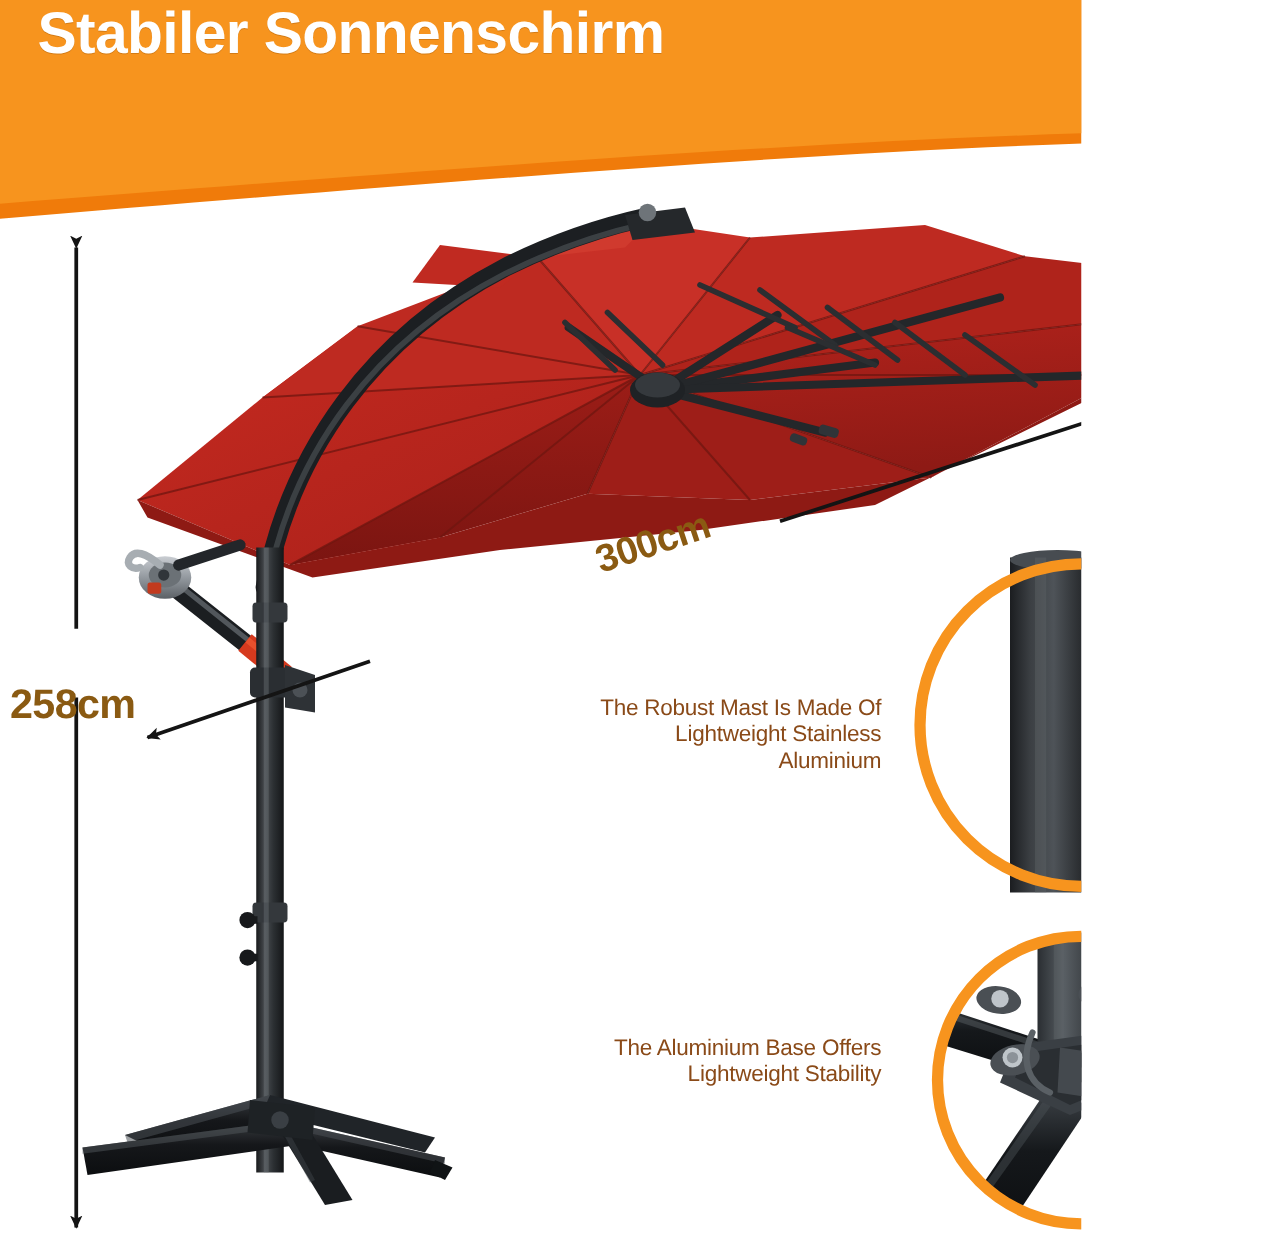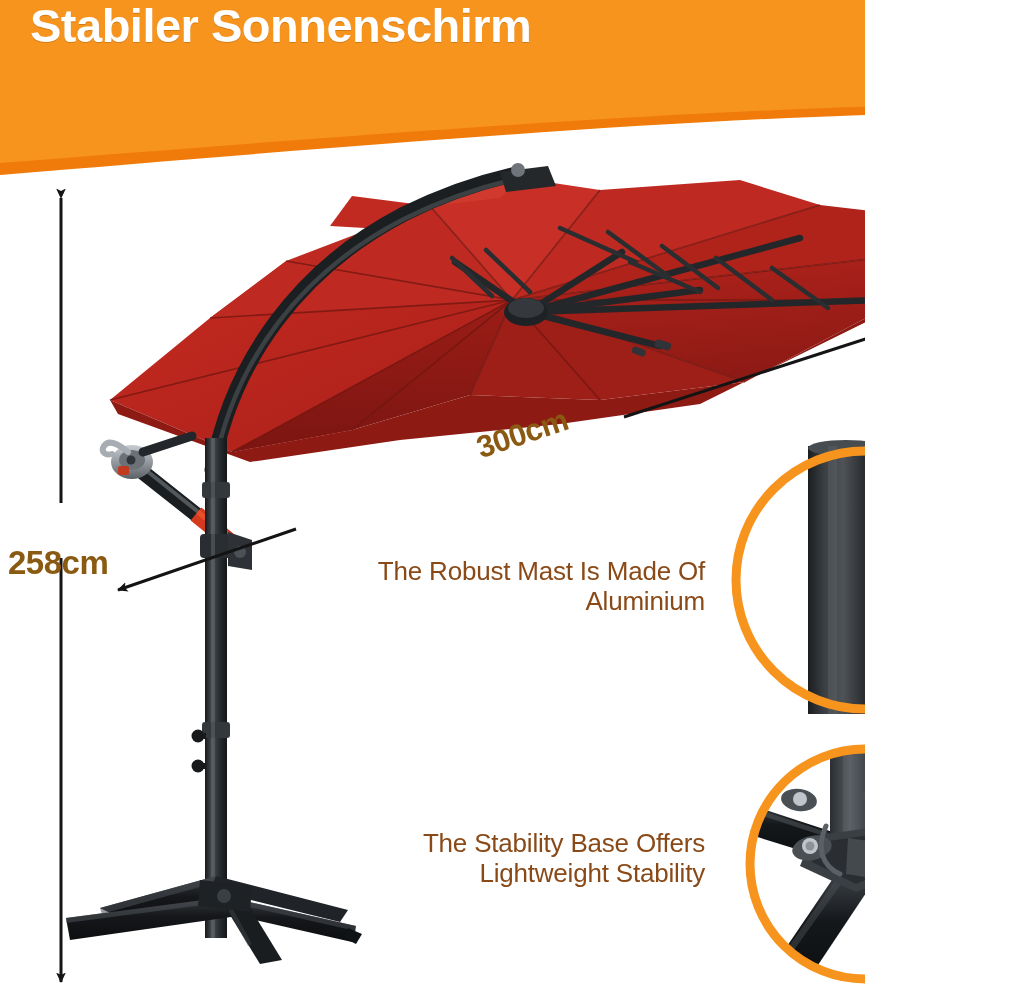--- a/index.html
+++ b/index.html
@@ -51,21 +51,21 @@
   
   #product{position:absolute;left:0;top:0;width:1024px;height:991px;}
 
   
   .callout{position:absolute;}
 
   
   .feat{
     position:absolute;text-align:right;
     font-family:"Liberation Sans",sans-serif;
-    color:#8a4a18;font-size:26px;line-height:1.16;
+    color:#8a4a18;font-size:18px;line-height:1.16;
     letter-spacing:-0.2px;
   }
   .feat span{display:block;}
   #feat-1{left:270px;top:556px;width:435px;}
   #feat-2{left:270px;top:828px;width:435px;}
 </style>
 </head>
 <body>
 
 <div id="stage">
@@ -278,25 +278,26 @@
     <line x1="296" y1="529" x2="118" y2="590" stroke="#141414" stroke-width="3" marker-end="url(#arrHead)"></line>
 
     <line x1="624" y1="417" x2="986" y2="300" stroke="#141414" stroke-width="3" marker-end="url(#arrHead)"></line>
   </svg>
 
   <div class="dim-label" id="label-258">258cm</div>
   <div class="dim-label" id="label-300">300cm</div>
 
   <div class="feat" id="feat-1">
     <span>The Robust Mast Is Made Of</span>
+    <span>Lightweight Stainless</span>
     <span>Aluminium</span>
   </div>
 
   <div class="feat" id="feat-2">
-    <span>The Stability Base Offers</span>
+    <span>The Aluminium Base Offers</span>
     <span>Lightweight Stability</span>
   </div>
 
   <svg class="callout" style="left:713px;top:428px;" width="304" height="304" viewBox="713 428 304 304">
     <defs>
       <linearGradient id="tubeG" x1="0" y1="0" x2="1" y2="0">
         <stop offset="0%" stop-color="#1B1D20"></stop>
         <stop offset="22%" stop-color="#3C4044"></stop>
         <stop offset="46%" stop-color="#4E5358"></stop>
         <stop offset="74%" stop-color="#2A2D30"></stop>

